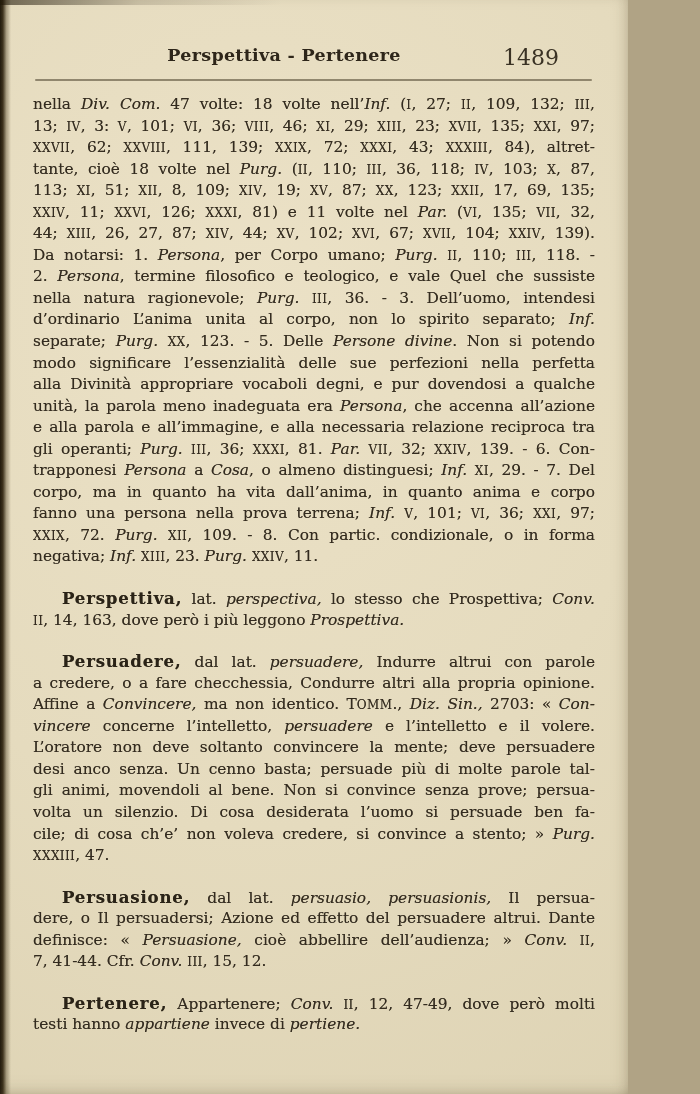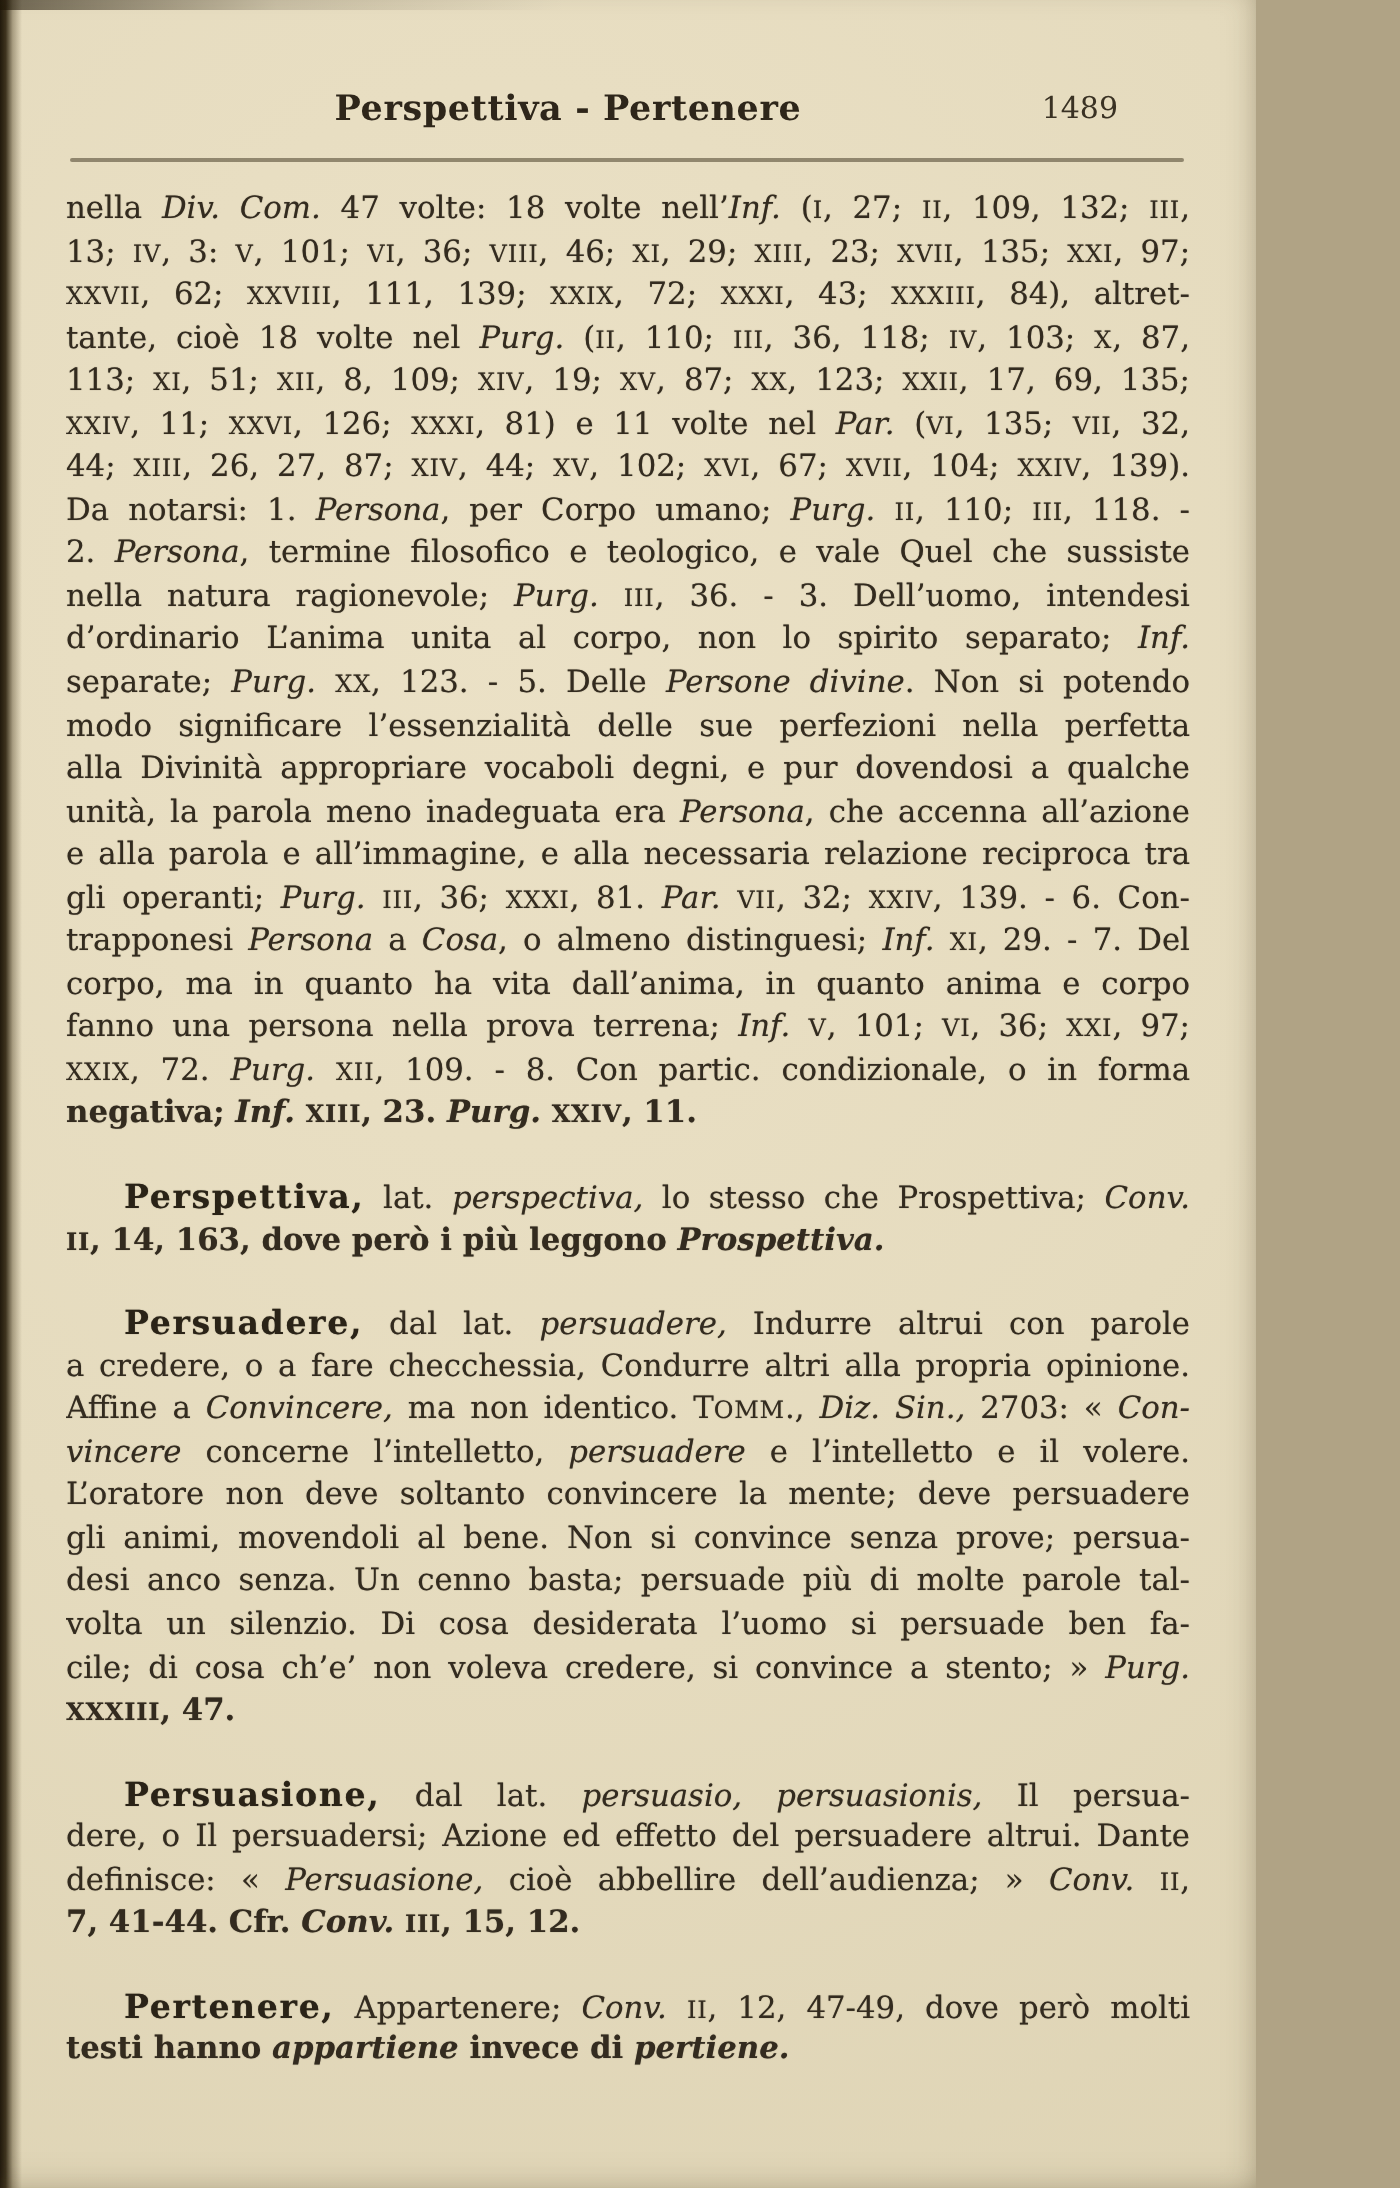--- a/index.html
+++ b/index.html
@@ -20,31 +20,31 @@
   .vignette{
     position:absolute;inset:0;pointer-events:none;
     box-shadow:inset -8px 0 18px -12px rgba(80,66,38,.5), inset 0 -10px 22px -18px rgba(80,66,38,.55);
   }
   .content{position:absolute;left:33px;right:33px;top:0;}
   .header{position:absolute;left:0;right:0;top:45px;height:22px;}
   .header-title{
     position:absolute;left:50%;top:0;transform:translate(calc(-50% - 30px),0);
     font-weight:bold;font-size:17.5px;letter-spacing:.3px;white-space:nowrap;color:#2e261a;
   }
-  .header-page{position:absolute;right:36px;top:0;font-size:15px;color:#3a3224;}
+  .header-page{position:absolute;right:36px;top:0;font-size:22px;color:#3a3224;}
   .rule{position:absolute;left:2px;right:3px;top:79px;height:2px;background:#7b7159;border-radius:1px;opacity:.8;}
   .text-block{position:absolute;left:0;right:0;top:94px;}
   .para{margin:0;}
   .para + .para{margin-top:20px;}
   .line{
     height:21.55px;line-height:21.55px;font-size:15.4px;overflow:hidden;
     text-align:justify;text-align-last:justify;
     text-shadow:0 0 .5px rgba(51,43,31,.55);
   }
-  .line.last{text-align:left;text-align-last:left;font-weight:bold;}
+  .line.last{text-align:left;text-align-last:left;}
   .para.indent .line:first-child{text-indent:29px;}
   em{font-style:italic;}
   .hw{font-weight:bold;letter-spacing:.8px;font-size:16.6px;color:#2a2317;}
   .sc{font-size:.78em;letter-spacing:.4px;}
 </style>
 </head>
 <body>
 
 <div class="page">
   <div class="edge-left"></div>
@@ -83,22 +83,22 @@
         <div class="para indent">
           <div class="line"><strong class="hw">Perspettiva,</strong> lat. <em>perspectiva,</em> lo stesso che Prospettiva; <em>Conv.</em></div>
           <div class="line last"><span class="sc">II</span>, 14, 163, dove però i più leggono <em>Prospettiva.</em></div>
         </div>
         <div class="para indent">
           <div class="line"><strong class="hw">Persuadere,</strong> dal lat. <em>persuadere,</em> Indurre altrui con parole</div>
           <div class="line">a credere, o a fare checchessia, Condurre altri alla propria opinione.</div>
           <div class="line">Affine a <em>Convincere,</em> ma non identico. T<span class="sc">OMM</span>., <em>Diz. Sin.,</em> 2703: « <em>Con-</em></div>
           <div class="line"><em>vincere</em> concerne l’intelletto, <em>persuadere</em> e l’intelletto e il volere.</div>
           <div class="line">L’oratore non deve soltanto convincere la mente; deve persuadere</div>
+          <div class="line">desi anco senza. Un cenno basta; persuade più di molte parole tal-</div>
           <div class="line">gli animi, movendoli al bene. Non si convince senza prove; persua-</div>
-          <div class="line">desi anco senza. Un cenno basta; persuade più di molte parole tal-</div>
           <div class="line">volta un silenzio. Di cosa desiderata l’uomo si persuade ben fa-</div>
           <div class="line">cile; di cosa ch’e’ non voleva credere, si convince a stento; » <em>Purg.</em></div>
           <div class="line last"><span class="sc">XXXIII</span>, 47.</div>
         </div>
         <div class="para indent">
           <div class="line"><strong class="hw">Persuasione,</strong> dal lat. <em>persuasio, persuasionis,</em> Il persua-</div>
           <div class="line">dere, o Il persuadersi; Azione ed effetto del persuadere altrui. Dante</div>
           <div class="line">definisce: « <em>Persuasione,</em> cioè abbellire dell’audienza; » <em>Conv.</em> <span class="sc">II</span>,</div>
           <div class="line last">7, 41-44. Cfr. <em>Conv.</em> <span class="sc">III</span>, 15, 12.</div>
         </div>

